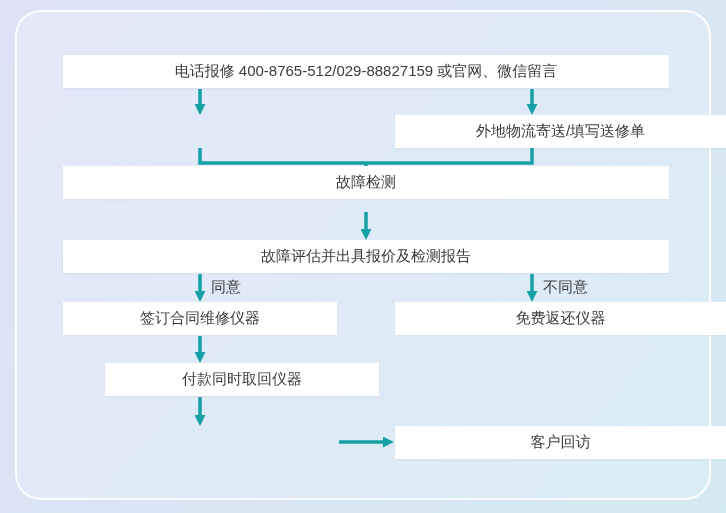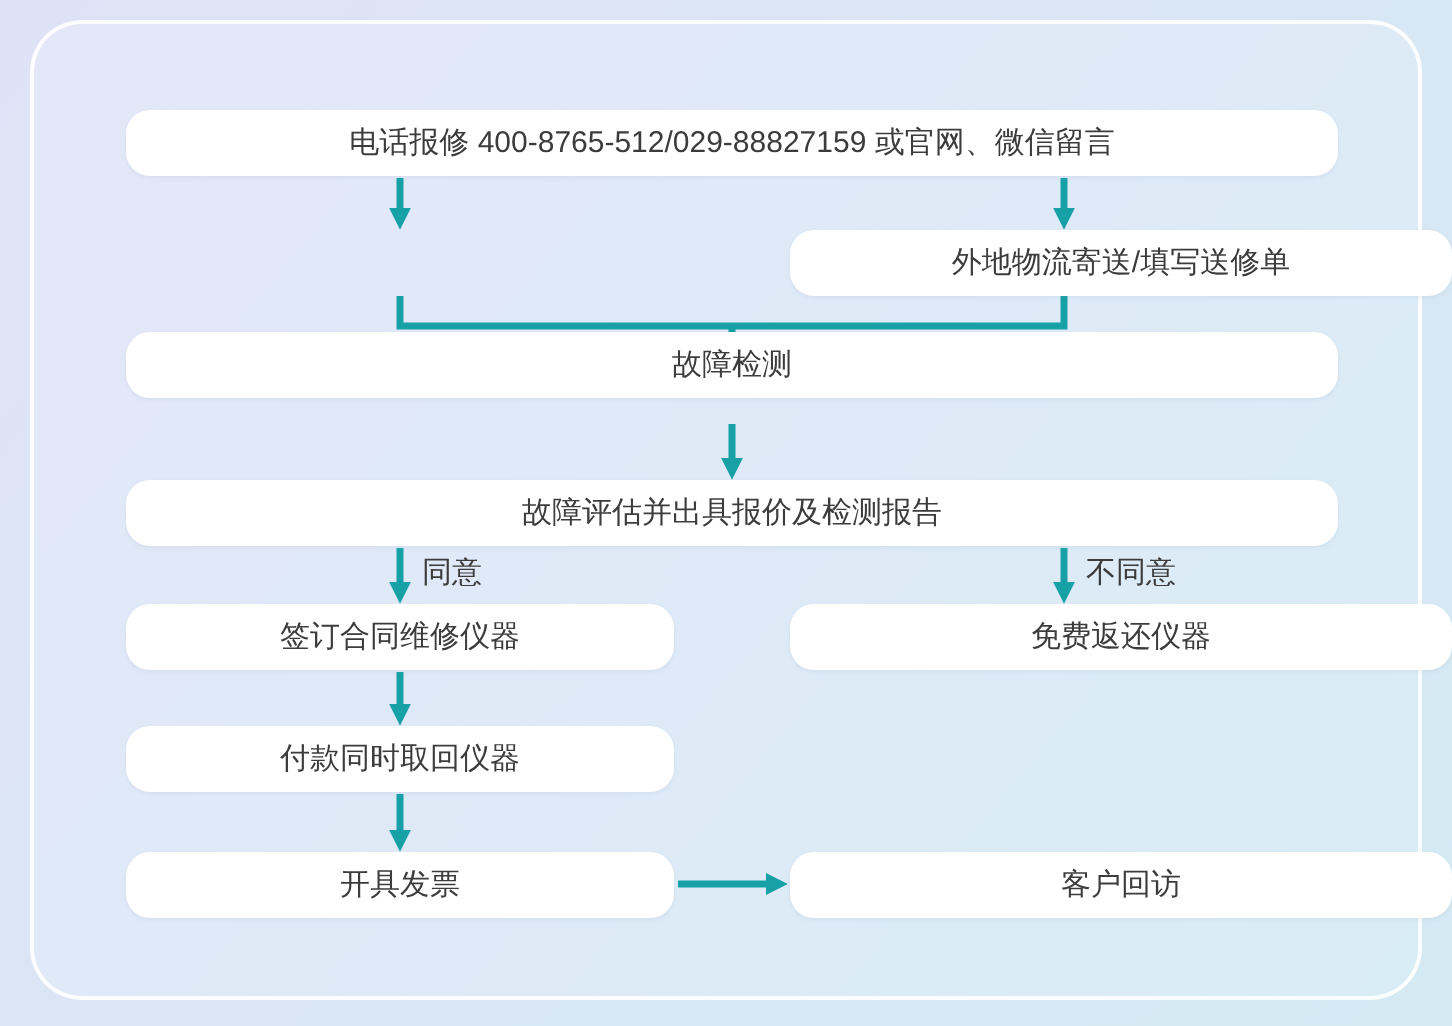--- a/index.html
+++ b/index.html
@@ -22,38 +22,38 @@
     height: 490px;
     box-sizing: border-box;
     border: 2px solid rgba(255,255,255,0.9);
     border-radius: 26px;
     background: linear-gradient(130deg, var(--card-start, #e4e7f8) 0%, var(--card-end, #d9edf6) 100%);
   }
   .node {
     position: absolute;
     height: 33px;
     background: var(--node-bg, #ffffff);
-    border-radius: 12px;
+    border-radius: 0;
     display: flex;
     align-items: center;
     justify-content: center;
     font-size: 15px;
     color: var(--text, #3c3c3c);
     box-shadow: 0 1px 2px rgba(120,140,170,0.10);
     white-space: nowrap;
   }
   .node.full  { left: 63px;  width: 606px; }
   .node.colL  { left: 63px;  width: 274px; }
   .node.colR  { left: 395px; width: 331px; }
   .r1 { top: 55px; }
   .r2 { top: 115px; }
   .r3 { top: 166px; }
   .r4 { top: 240px; }
   .r5 { top: 302px; }
-  .r6 { top: 363px; }
+  .r6 { top: 363px; margin-left: 42px; }
   .r7 { top: 426px; }
   .branch-label {
     position: absolute;
     font-size: 15px;
     color: var(--text, #3c3c3c);
     line-height: 20px;
   }
   .branch-label.agree    { left: 211px; top: 277px; }
   .branch-label.disagree { left: 543px; top: 277px; }
   svg.connectors {
@@ -111,15 +111,14 @@
   <div class="node full r4">故障评估并出具报价及检测报告</div>
 
   <span class="branch-label agree">同意</span>
   <span class="branch-label disagree">不同意</span>
 
   <div class="node colL r5">签订合同维修仪器</div>
   <div class="node colR r5">免费返还仪器</div>
 
   <div class="node colL r6">付款同时取回仪器</div>
 
-  <div class="node colL r7">开具发票</div>
   <div class="node colR r7">客户回访</div>
 </div>
 
 </body></html>

